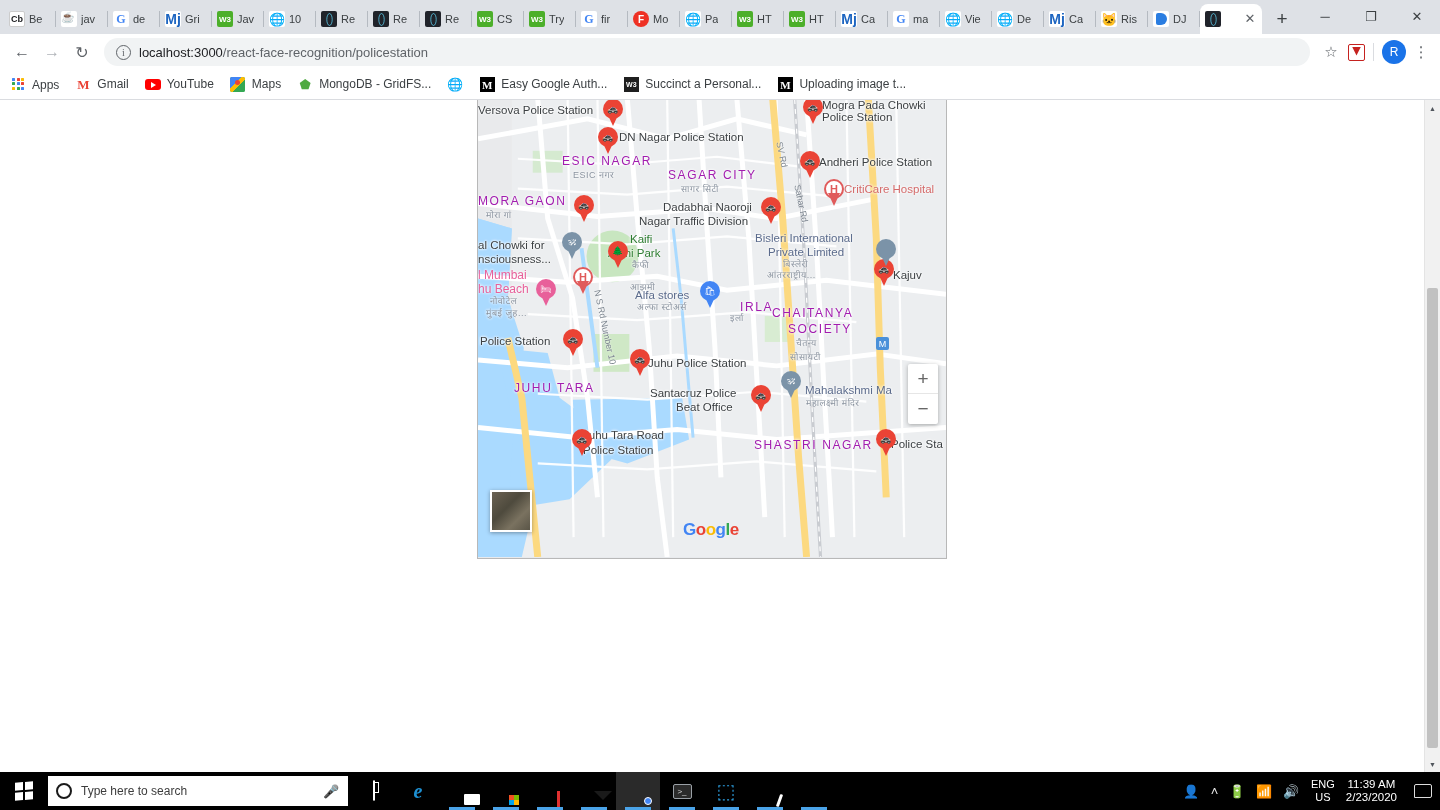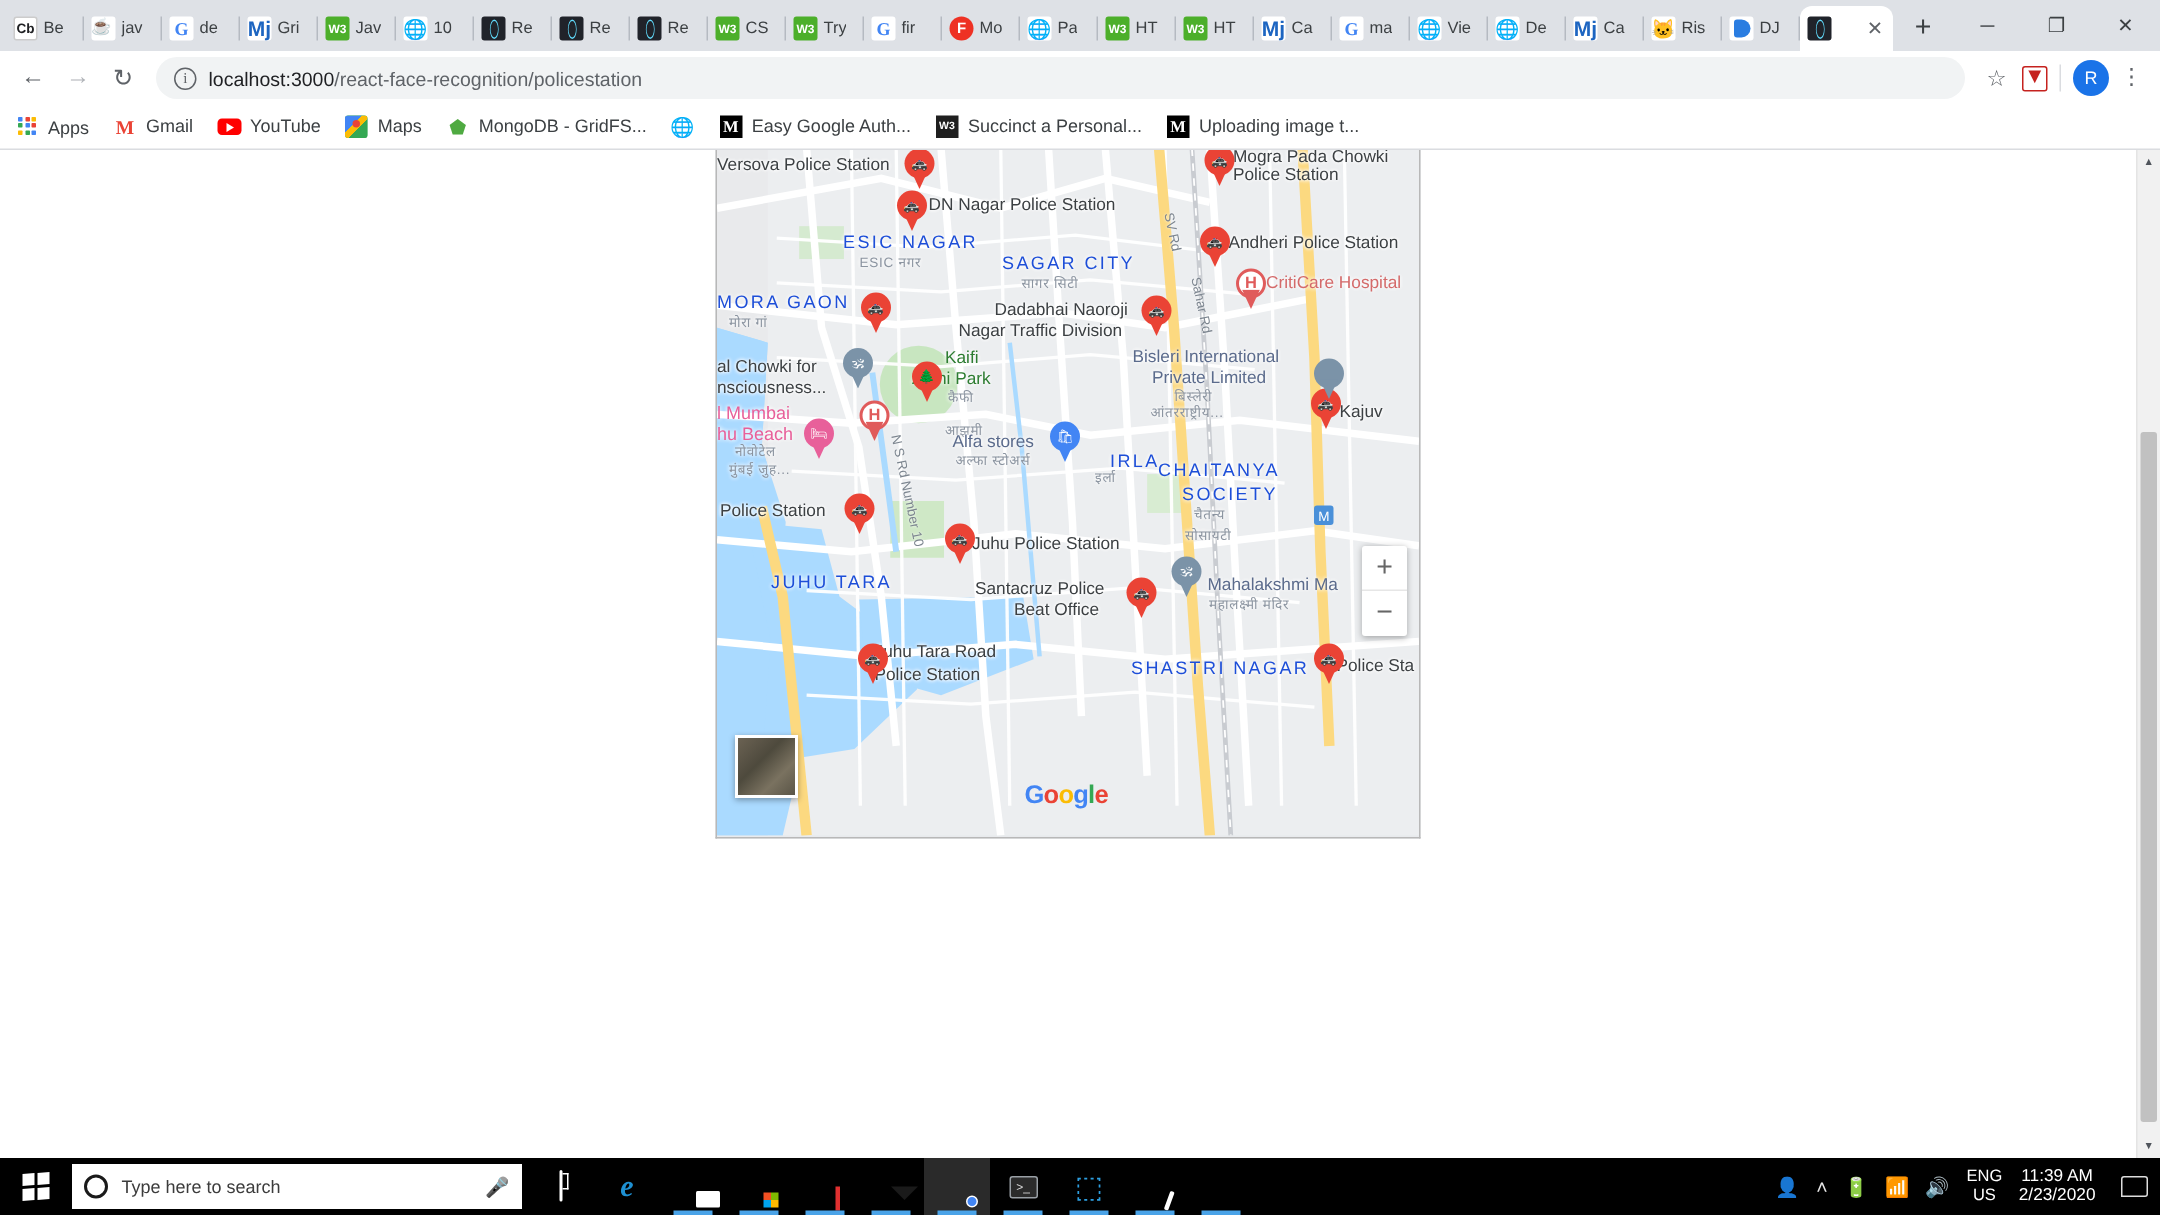--- a/index.html
+++ b/index.html
@@ -153,21 +153,21 @@
     position: absolute; left: 477px; top: -1px; width: 470px; height: 460px;
     border: 1px solid #b8b8b8; border-top: none; overflow: hidden;
     background: #e8eaed;
   }
   .map-canvas { position: absolute; inset: 0; }
   .map-label {
     position: absolute; font-family: "Liberation Sans", sans-serif;
     white-space: nowrap; line-height: 1.1;
   }
   .lbl-poi { color: #3c4043; font-size: 11.5px; text-shadow: 0 0 3px #fff, 0 0 3px #fff, 0 0 2px #fff; }
-  .lbl-area { color: #1d4ed8; font-size: 12px; letter-spacing: 1.6px; text-shadow:0 0 3px #fff,0 0 3px #fff; }
+  .lbl-area { color: #a21caf; font-size: 12px; letter-spacing: 1.6px; text-shadow:0 0 3px #fff,0 0 3px #fff; }
   .lbl-dev { color: #8b94a0; font-size: 9px; letter-spacing: .5px; text-shadow:0 0 3px #fff,0 0 3px #fff; }
   .lbl-biz { color: #5b6b8c; font-size: 11.5px; text-shadow:0 0 3px #fff,0 0 3px #fff; }
   .lbl-park { color: #2e7d32; font-size: 11.5px; text-shadow:0 0 3px #fff,0 0 3px #fff; }
   .lbl-pink { color: #e8609a; font-size: 12px; text-shadow:0 0 3px #fff,0 0 3px #fff; }
   .lbl-road { color: #7c858f; font-size: 9px; text-shadow:0 0 2px #fff; }
   .lbl-hosp { color: #d46a6a; font-size: 11.5px; text-shadow:0 0 3px #fff,0 0 3px #fff; }
 
   .pin { position: absolute; width: 20px; height: 27px; }
   .pin .head {
     position:absolute; left:0; top:0; width:20px; height:20px; border-radius:50% 50% 50% 50%;

